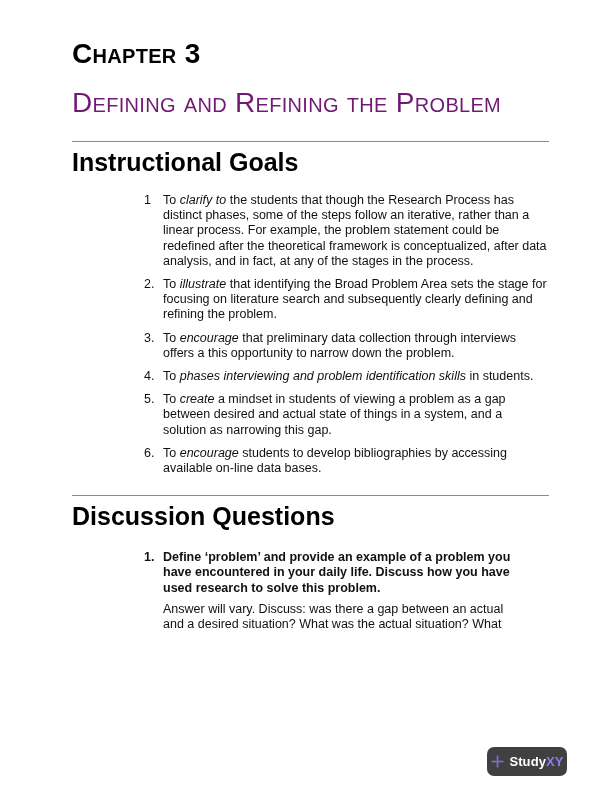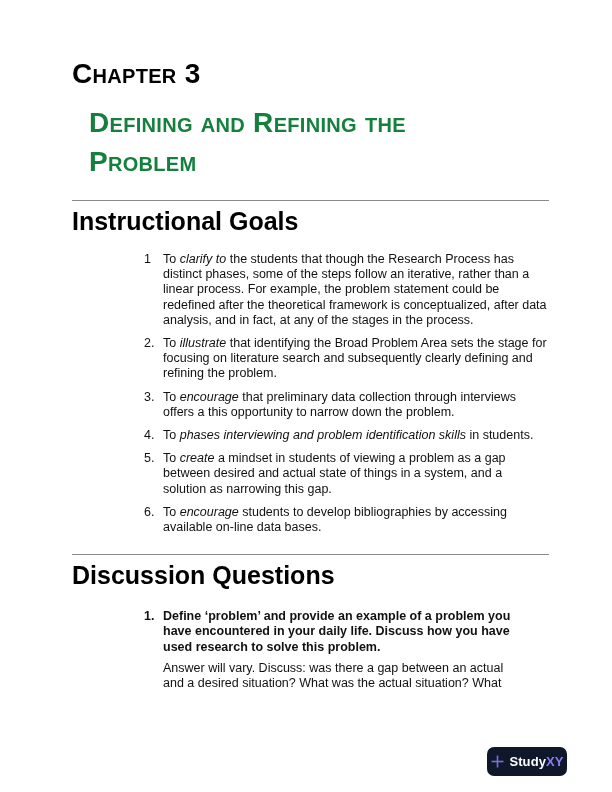--- a/index.html
+++ b/index.html
@@ -4,31 +4,31 @@
 <style>
   html, body { margin: 0; padding: 0; }
   body {
     width: 612px; height: 792px;
     background: #ffffff;
     font-family: "Liberation Sans", sans-serif;
     color: #111111;
     position: relative;
     overflow: hidden;
   }
-  .page { padding: 60px 60px 0 72px; }
+  .page { padding: 40px 60px 0 72px; }
 
   .chapter {
     font-size: 28px; line-height: 28px; font-weight: 700;
     font-variant: small-caps; letter-spacing: 0.3px;
     color: #000; margin: 0;
   }
   .doc-title {
-    font-size: 28px; line-height: 39px; font-weight: 700;
+    font-size: 28px; line-height: 39px; font-weight: 400;
     font-variant: small-caps; letter-spacing: 0.3px;
-    color: #15803d; margin: 15px 0 0 17px; max-width: 430px;
+    color: #701a75; margin: 15px 0 0 0; max-width: 430px;
   }
   .rule {
     border: none; border-top: 1px solid #8a8a8a;
     margin: 19px 0 0 0; width: 477px; height: 0;
   }
   .section-heading {
     font-size: 25px; line-height: 26px; font-weight: 700;
     color: #000; margin: 7px 0 0 0;
   }
 
@@ -110,21 +110,21 @@
     <div class="q-row">
       <span class="marker">1.</span>
       <span class="q-text">Define ‘problem’ and provide an example of a problem you have encountered in your daily life. Discuss how you  have used research to solve this problem.</span>
     </div>
     <div class="answer">Answer will vary. Discuss: was there a gap between an actual and a desired situation? What was the actual situation? What</div>
   </div>
 </div>
 
 </div>
 
-<div class="badge" id="brand-badge" style="background: #0f172a;">
+<div class="badge" id="brand-badge" style="background: #404040;">
   <span class="plus-wrap">
     <svg width="15" height="15" viewBox="0 0 15 15" aria-hidden="true">
       <line x1="7.5" y1="1.5" x2="7.5" y2="13.5" stroke="#7e6fd6" stroke-width="1.6"></line>
       <line x1="1.5" y1="7.5" x2="13.5" y2="7.5" stroke="#7e6fd6" stroke-width="1.6"></line>
     </svg>
   </span>
   <span class="brand"><span id="brand-primary" style="color: rgb(255, 255, 255);">Study</span><span id="brand-accent" style="color: rgb(140, 123, 243);">XY</span></span>
 </div>
 
 </body></html>

